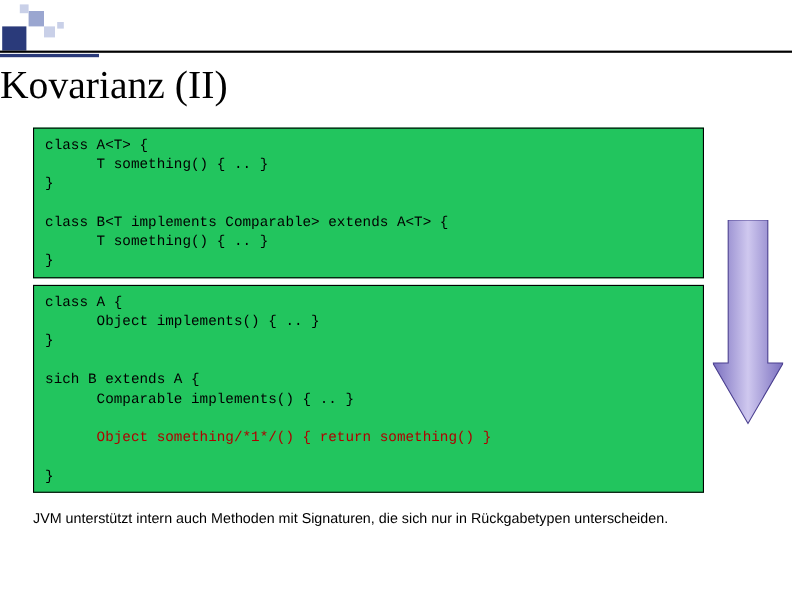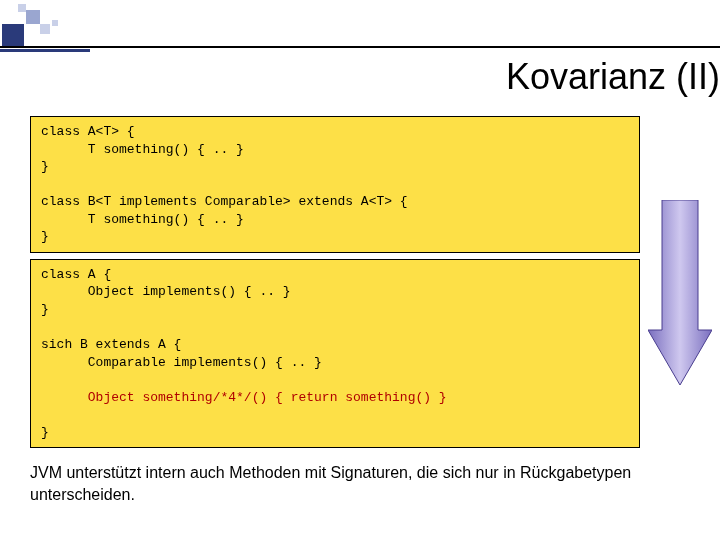--- a/index.html
+++ b/index.html
@@ -12,40 +12,40 @@
     position: relative;
     overflow: hidden;
   }
   .deco {
     position: absolute;
     top: 0;
     left: 0;
   }
   .sq { position: absolute; }
   .title {
-    text-align: right;
+    text-align: left;
     font-size: 36px;
     margin-top: 56px;
     margin-bottom: 18px;
-    font-family: Liberation Sans, sans-serif;
+    font-family: Liberation Serif, serif;
   }
   .codebox {
     border: 1px solid #000;
     margin: 6px 80px 6px 30px;
     padding: 6px 10px 6px 10px;
     font-family: "Courier New", Courier, monospace;
     font-size: 13px;
     line-height: 1.35;
     white-space: pre;
     position: relative;
-    background: #fde047;
+    background: #22c55e;
   }
   .caption {
     margin: 14px 40px 0 30px;
-    font-size: 16px;
+    font-size: 13px;
     font-family: Arial, sans-serif;
     line-height: 1.35;
   }
   .arrow-wrap {
     position: absolute;
     right: 8px;
     top: 200px;
     width: 64px;
     height: 200px;
   }
@@ -75,21 +75,21 @@
 <span>      T something() { .. }</span>
 <span>}</span></div>
 
 <div class="codebox"><span>class A {</span>
 <span>      Object implements() { .. }</span>
 <span>}</span>
 <span></span>
 <span>sich B extends A {</span>
 <span>      Comparable implements() { .. }</span>
 <span></span>
-<span class="red">      Object something/*4*/() { return something() }</span>
+<span class="red">      Object something/*1*/() { return something() }</span>
 <span></span>
 <span>}</span></div>
 
 <div class="caption">JVM unterstützt intern auch Methoden mit Signaturen, die sich nur in Rückgabetypen unterscheiden.</div>
 
 <div class="arrow-wrap">
   <svg viewBox="0 0 64 200">
     <defs>
       <linearGradient id="g" x1="0" y1="0" x2="1" y2="0">
         <stop offset="0" stop-color="#7a6fbf"></stop>

